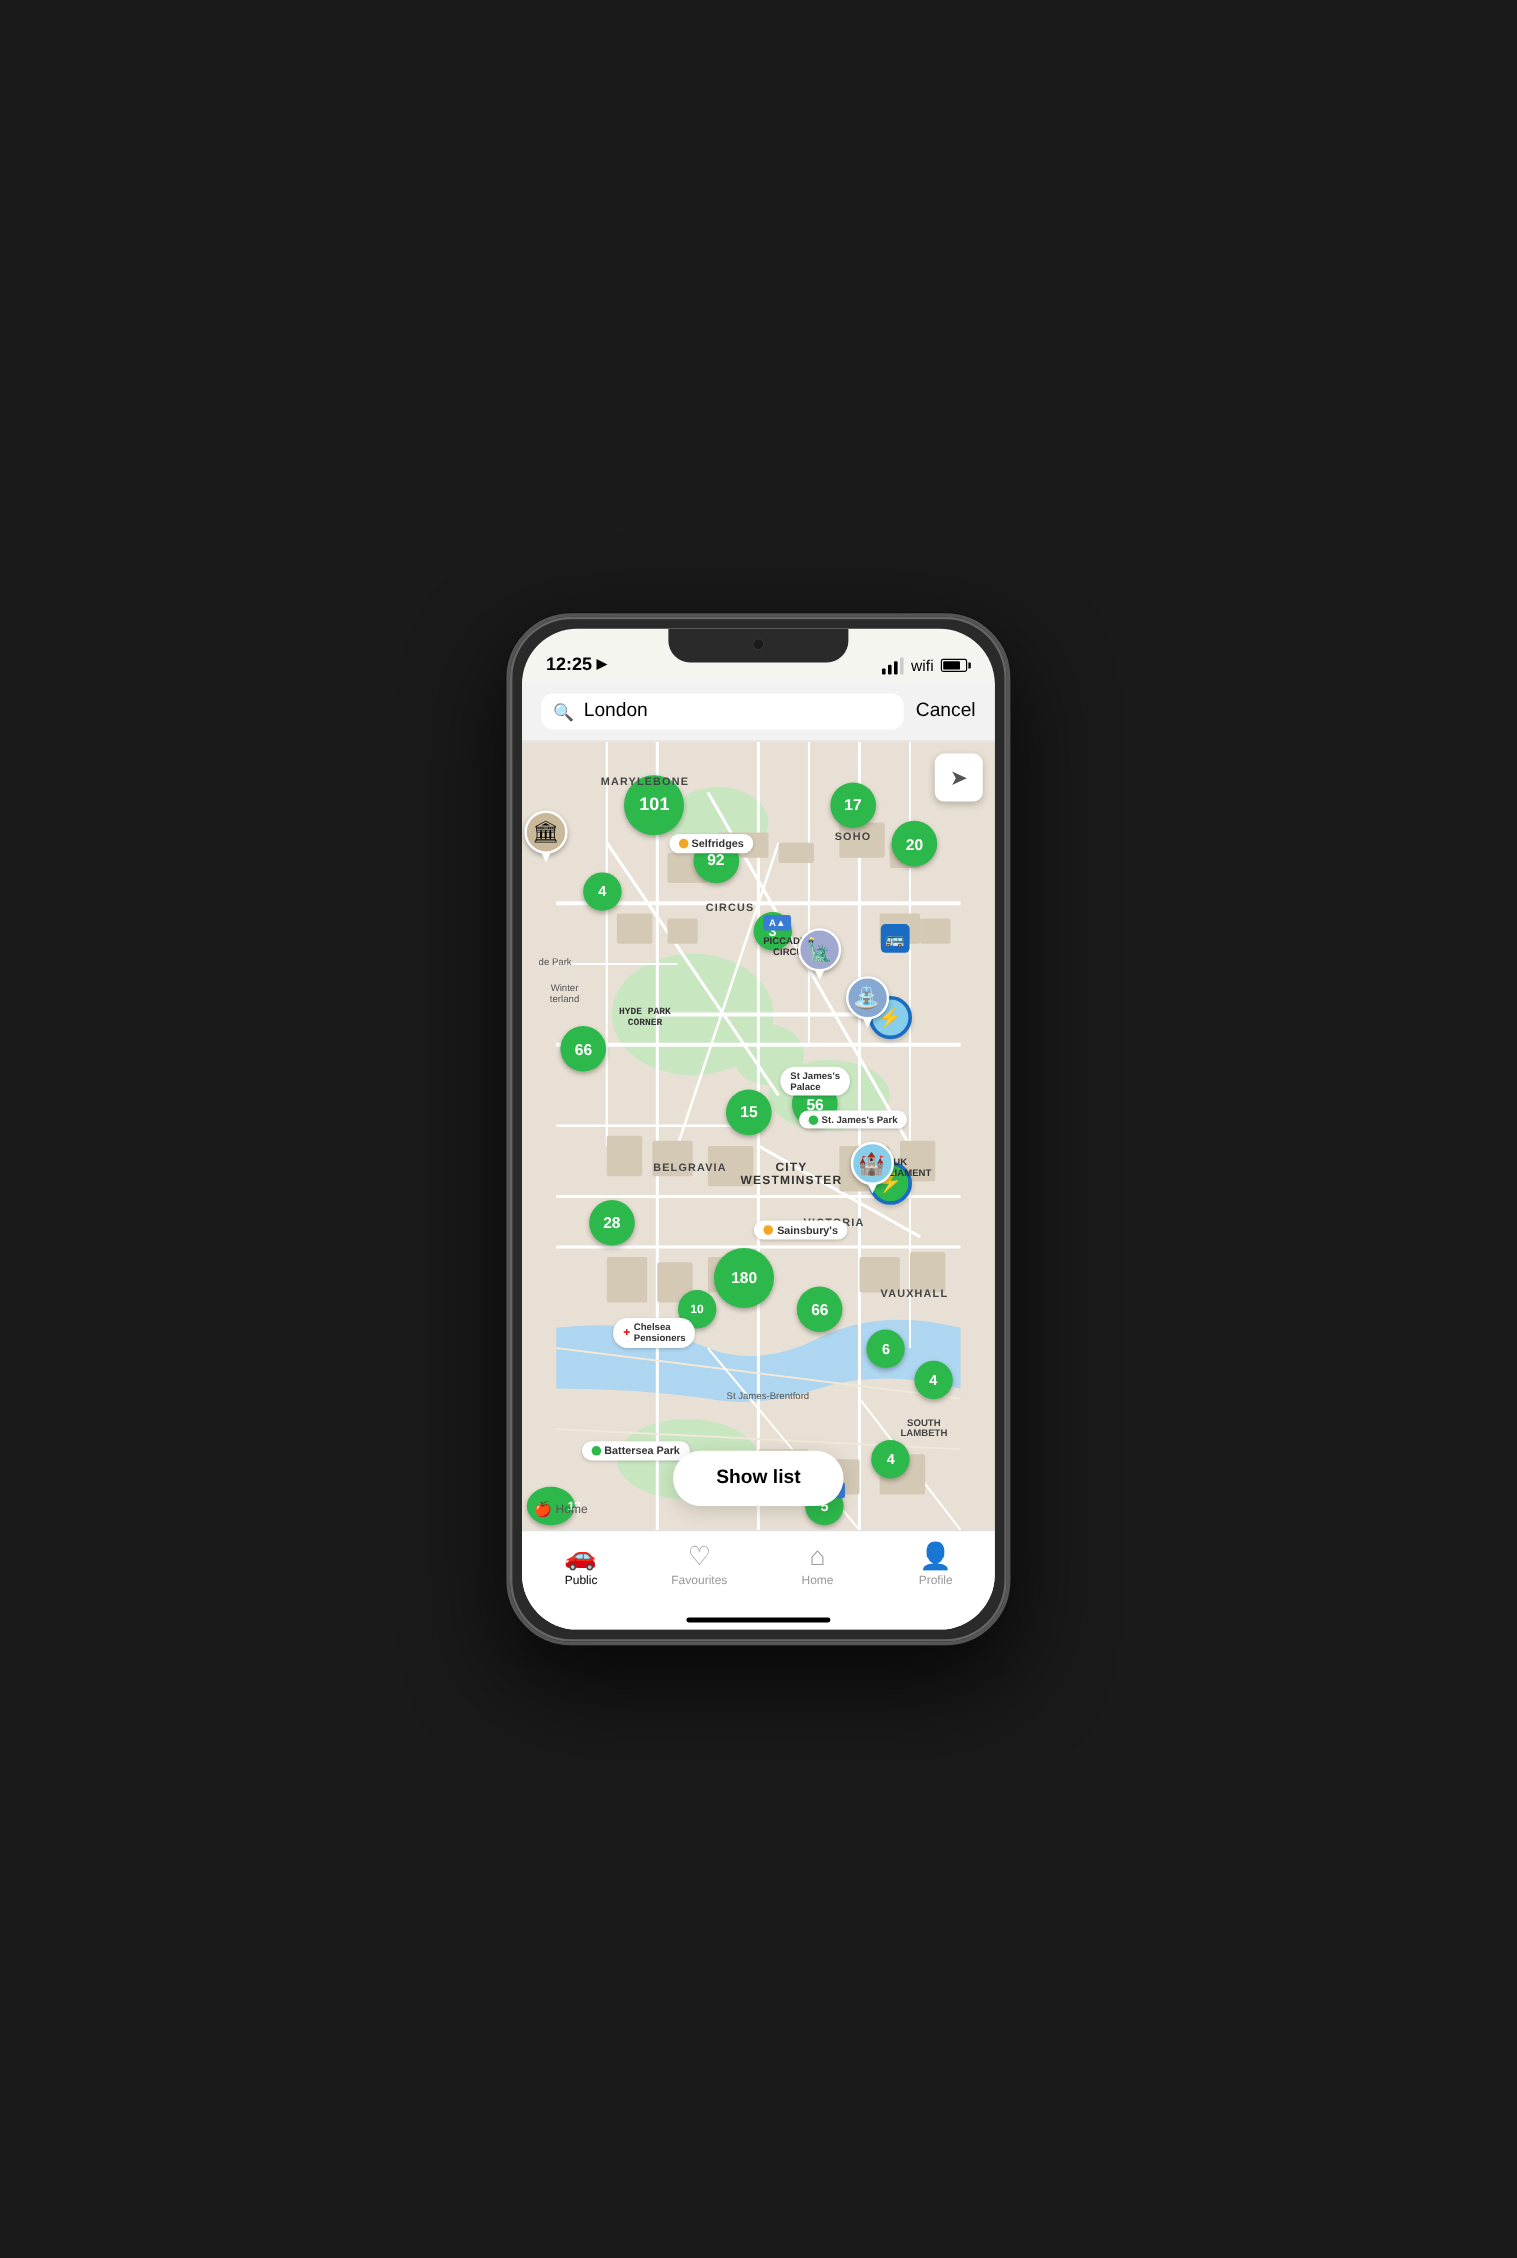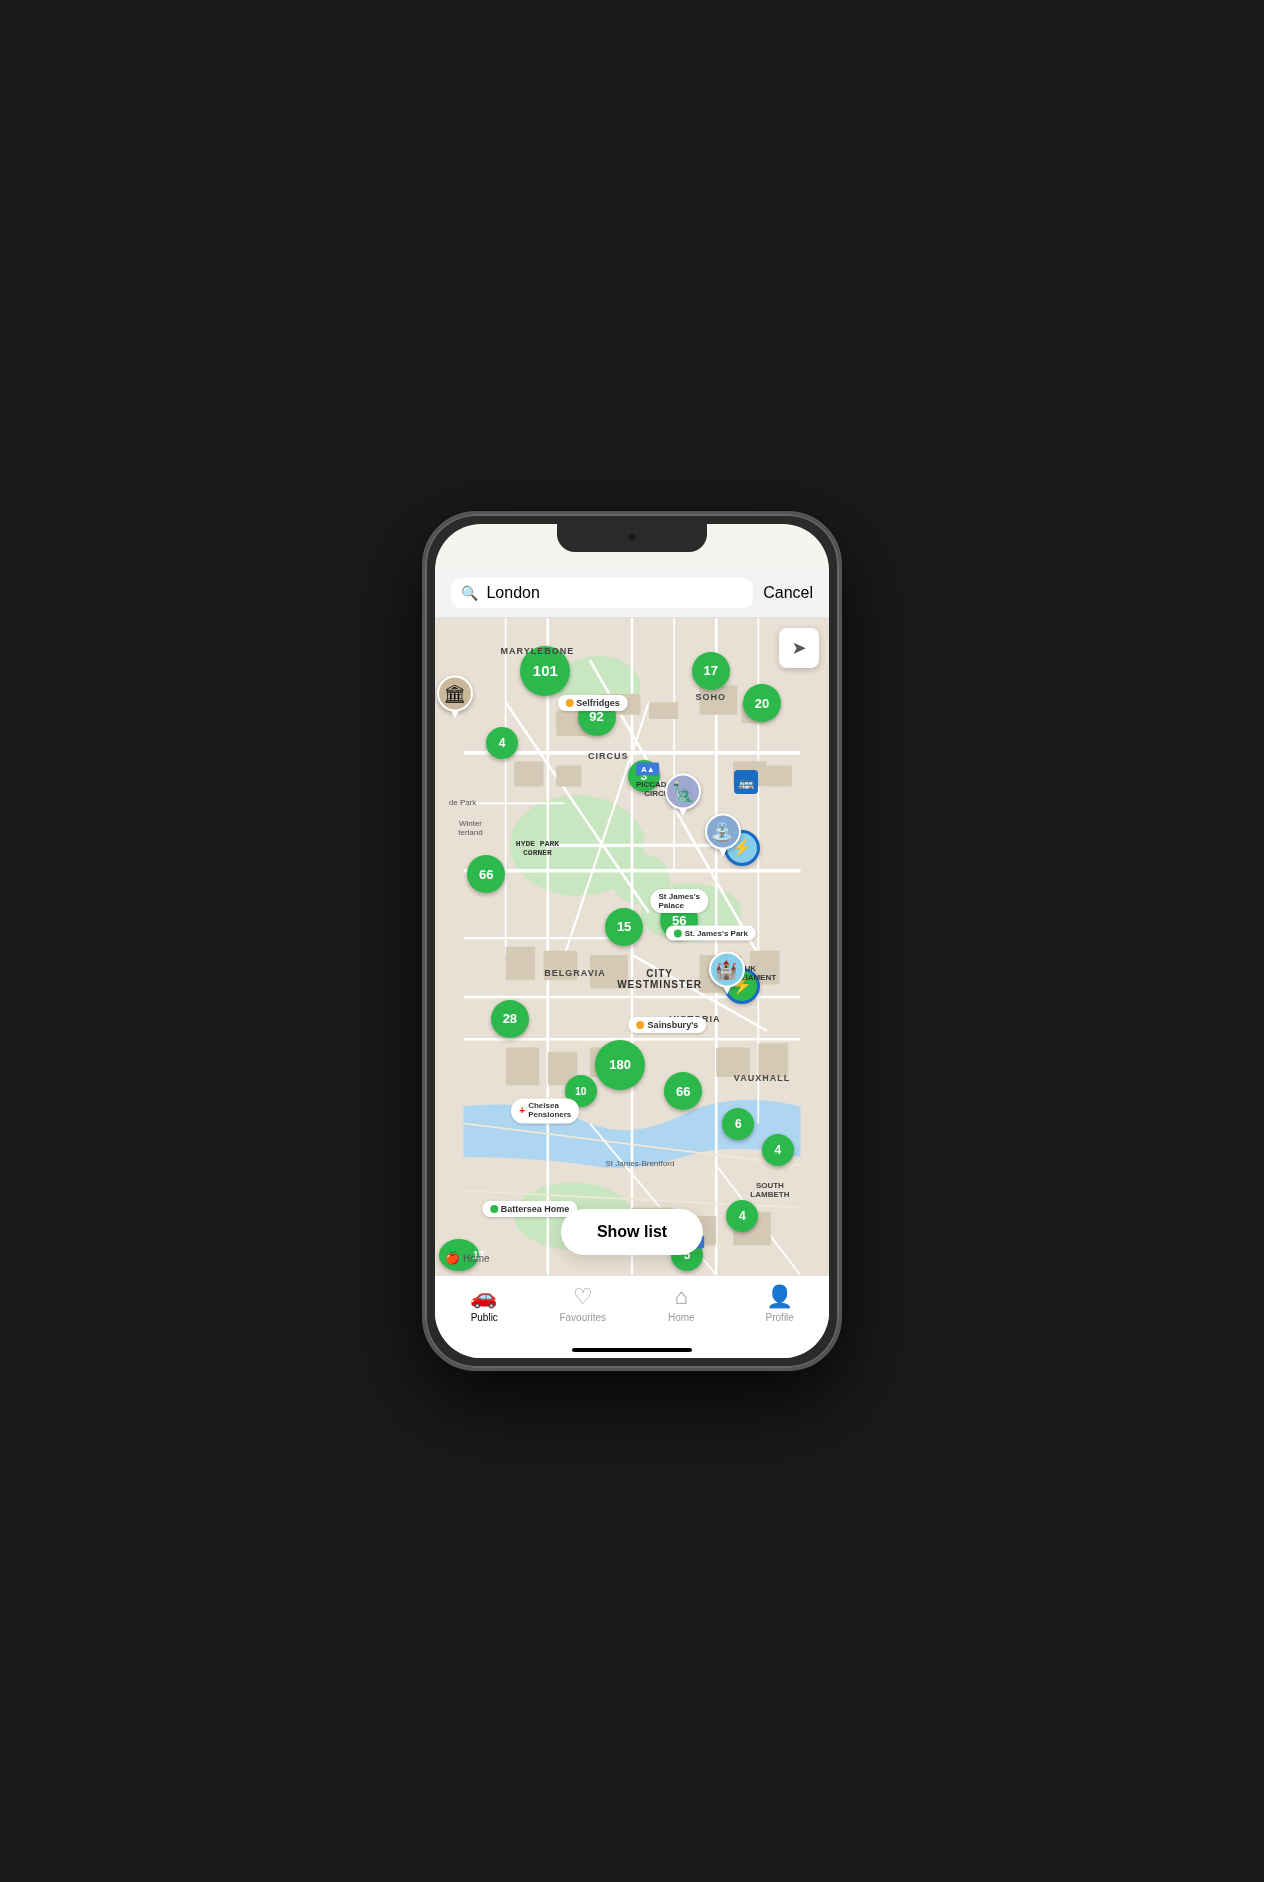--- a/index.html
+++ b/index.html
@@ -452,20 +452,41 @@
 <body>
 
 <div class="phone-wrapper">
   <div class="phone-frame">
     <div class="phone-screen">
 
       <div class="notch">
         <div class="notch-camera"></div>
       </div>
 
+      <div class="status-bar">
+        <div class="status-time">
+          <span>12:25</span>
+          <span style="font-size:11px;">▶</span>
+        </div>
+        <div class="status-icons">
+          <div class="signal-bars">
+            <div class="signal-bar" style="height:5px;"></div>
+            <div class="signal-bar" style="height:8px;"></div>
+            <div class="signal-bar" style="height:11px;"></div>
+            <div class="signal-bar" style="height:14px; background:#ccc;"></div>
+          </div>
+          <span style="font-size:13px;">wifi</span>
+          <div class="battery-icon">
+            <div class="battery-body">
+              <div class="battery-fill"></div>
+            </div>
+            <div class="battery-tip"></div>
+          </div>
+        </div>
+      </div>
 
       <div class="search-bar">
         <div class="search-input-container">
           <span class="search-icon">🔍</span>
           <span class="search-text">London</span>
         </div>
         <span class="cancel-btn">Cancel</span>
       </div>
 
       <div class="map-area">
@@ -631,21 +652,21 @@
           <div class="poi-label" style="left:59%; top:62%;">
             <div class="poi-dot"></div>
             <span>Sainsbury's</span>
           </div>
           <div class="poi-label" style="left:28%; top:75%; font-size:8px;">
             <span style="color:red; font-size:10px;">+</span>
             <span style="line-height:1.2;">Chelsea<br>Pensioners</span>
           </div>
           <div class="poi-label" style="left:24%; top:90%;">
             <div class="poi-dot-green" style="width:8px;height:8px;border-radius:50%;background:#2DB84B;"></div>
-            <span>Battersea Home</span>
+            <span>Battersea Park</span>
           </div>
           <div class="poi-label" style="left:70%; top:48%; font-size:8px;">
             <div class="poi-dot-green" style="width:8px;height:8px;border-radius:50%;background:#2DB84B;"></div>
             <span>St. James's Park</span>
           </div>
           <div class="poi-label" style="left:62%; top:43%; font-size:8px;">
             <span>St James's<br>Palace</span>
           </div>
 
           <div class="road-sign" style="left:54%; top:23%;">A▲</div>

